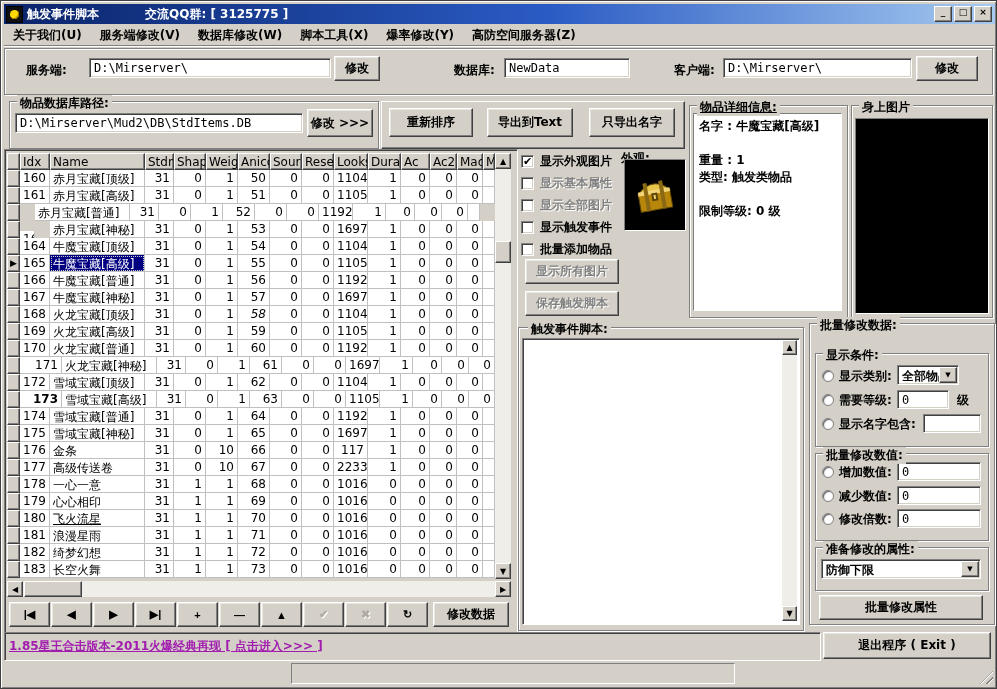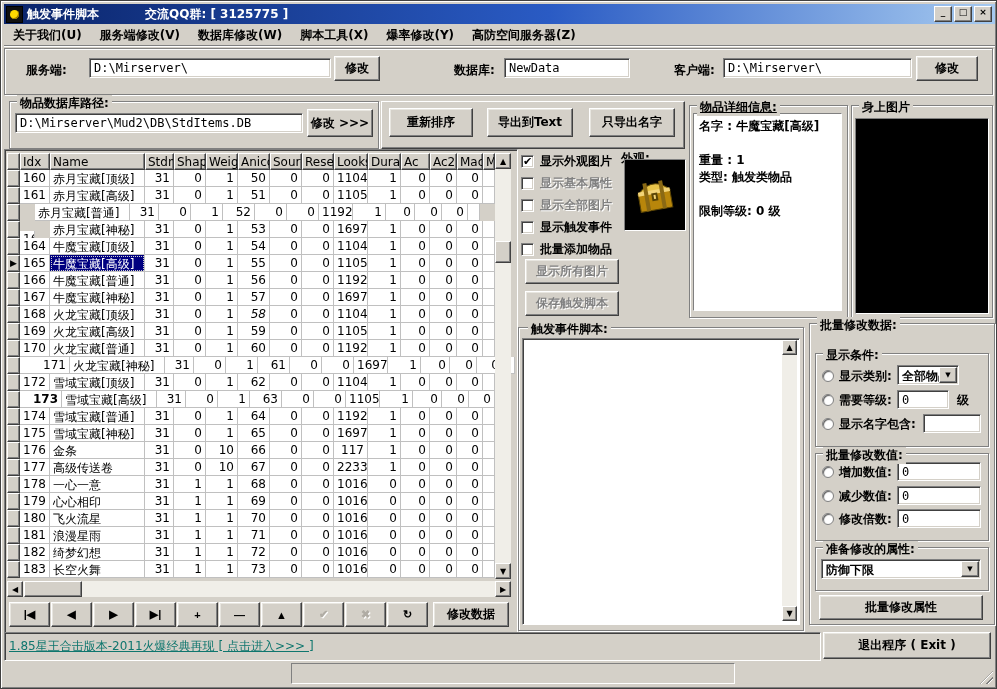--- a/index.html
+++ b/index.html
@@ -67,21 +67,21 @@
   .dd-btn{position:absolute;right:1px;top:1px;bottom:1px;width:16px;background:#d4d0c8;border:1px solid;
     border-color:#fff #404040 #404040 #fff;box-shadow:inset -1px -1px 0 #808080;
     font-size:7px;display:flex;align-items:center;justify-content:center;}
   
   .black-panel{position:absolute;background:#000;border:1px solid;border-color:#808080 #fff #fff #808080;}
   .navbar{position:absolute;left:8px;top:601px;display:flex;gap:1px;}
   .nav-btn{width:41px;height:25px;background:#d4d0c8;border:1px solid;border-color:#fff #404040 #404040 #fff;
     box-shadow:inset -1px -1px 0 #808080,inset 1px 1px 0 #e8e6e0;font-size:11px;font-weight:bold;color:#000;
     display:flex;align-items:center;justify-content:center;padding:0;}
   .nav-btn.dis{color:#b0aca4;text-shadow:1px 1px 0 #fff;}
-  .link{color:#0f766e;text-decoration:underline;font-weight:normal;white-space:nowrap;}
+  .link{color:#a21caf;text-decoration:underline;font-weight:bold;white-space:nowrap;}
   .status-panel{position:absolute;height:21px;border:1px solid;border-color:#808080 #fff #fff #808080;
     box-sizing:border-box;padding:2px 6px;white-space:nowrap;overflow:hidden;}
   .grip{position:absolute;right:3px;bottom:4px;width:13px;height:13px;
     background:repeating-linear-gradient(-45deg,transparent 0 3px,#fff 3px 4px,#808080 4px 5px);
     clip-path:polygon(100% 0,100% 100%,0 100%);}
 </style>
 </head>
 <body>
 
 <div class="window">
@@ -327,21 +327,21 @@
         <div class="cell num" style="width: 32px;">0</div>
         <div class="cell num" style="width: 34px;">1192</div>
         <div class="cell num" style="width: 33px;">1</div>
         <div class="cell num" style="width: 29px;">0</div>
         <div class="cell num" style="width: 27px;">0</div>
         <div class="cell num" style="width: 26px;">0</div>
         <div class="cell num" style="width: 12px;"></div>
       </div>
       <div class="grow">
         <div class="ind" style="width: 13px;"></div>
-        <div class="cell num" style="width: 50px;">171</div>
+        <div class="cell num" style="width: 42px;">171</div>
         <div class="cell" style="width: 95px;">火龙宝藏[神秘]</div>
         <div class="cell num" style="width: 29px;">31</div>
         <div class="cell num" style="width: 32px;">0</div>
         <div class="cell num" style="width: 32px;">1</div>
         <div class="cell num" style="width: 32px;">61</div>
         <div class="cell num" style="width: 32px;">0</div>
         <div class="cell num" style="width: 32px;">0</div>
         <div class="cell num" style="width: 34px;">1697</div>
         <div class="cell num" style="width: 33px;">1</div>
         <div class="cell num" style="width: 29px;">0</div>
@@ -481,21 +481,21 @@
         <div class="cell num" style="width: 34px;">1016</div>
         <div class="cell num" style="width: 33px;">0</div>
         <div class="cell num" style="width: 29px;">0</div>
         <div class="cell num" style="width: 27px;">0</div>
         <div class="cell num" style="width: 26px;">0</div>
         <div class="cell num" style="width: 12px;"></div>
       </div>
       <div class="grow">
         <div class="ind" style="width: 13px;"></div>
         <div class="cell num" style="width: 30px;">180</div>
-        <div class="cell" style="width: 95px;">飞火流星</div>
+        <div class="cell" style="width: 95px; text-decoration: underline;">飞火流星</div>
         <div class="cell num" style="width: 29px;">31</div>
         <div class="cell num" style="width: 32px;">1</div>
         <div class="cell num" style="width: 32px;">1</div>
         <div class="cell num" style="width: 32px;">70</div>
         <div class="cell num" style="width: 32px;">0</div>
         <div class="cell num" style="width: 32px;">0</div>
         <div class="cell num" style="width: 34px;">1016</div>
         <div class="cell num" style="width: 33px;">0</div>
         <div class="cell num" style="width: 29px;">0</div>
         <div class="cell num" style="width: 27px;">0</div>

